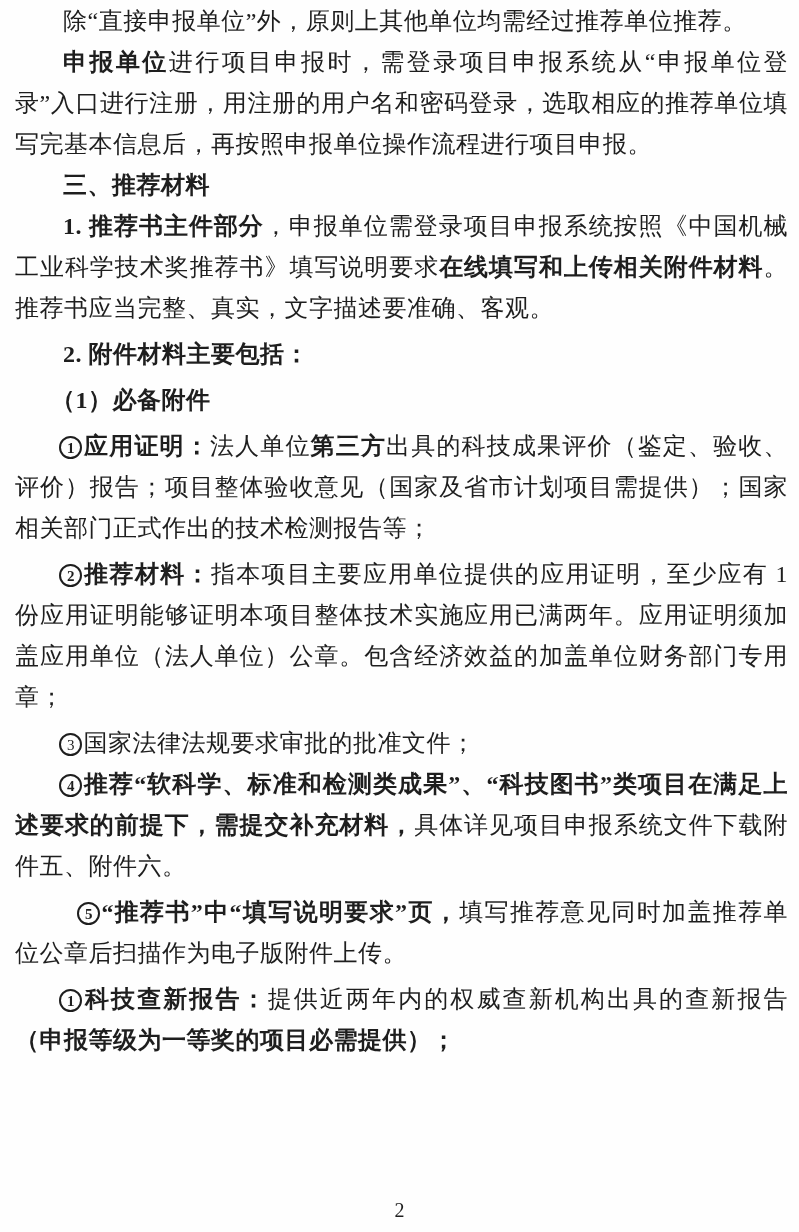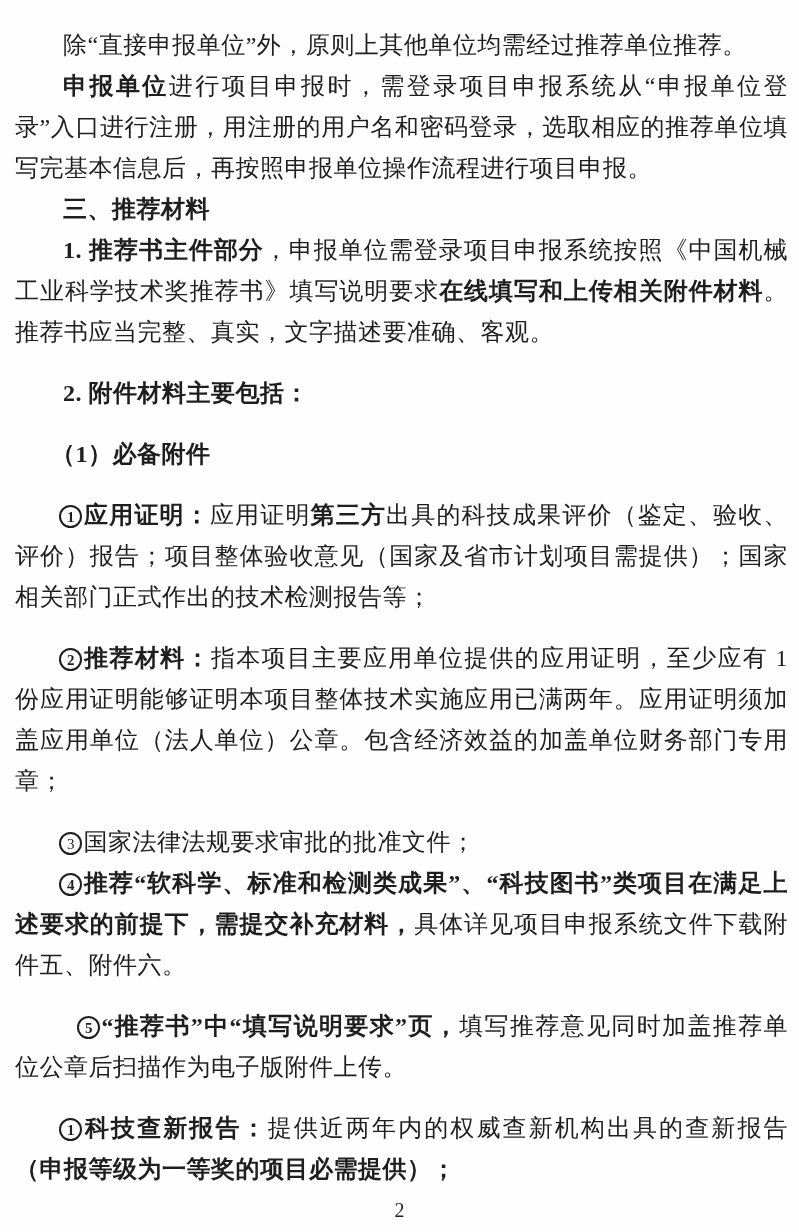--- a/index.html
+++ b/index.html
@@ -3,32 +3,32 @@
 <meta charset="utf-8">
 <style>
   html, body { margin: 0; padding: 0; background: #ffffff; }
   .page {
     width: 799px;
     height: 1232px;
     box-sizing: border-box;
     background: #fefefe;
     color: #1e1e1e;
     font-family: "Liberation Serif", "DejaVu Serif", serif;
-    padding: 25px 11px 0 15px;
+    padding: 1px 11px 0 15px;
     position: relative;
     overflow: hidden;
   }
   .para {
     margin: 0;
     font-size: 24px;
     line-height: 41px;
     text-align: justify;
     letter-spacing: 0.5px;
   }
-  .para.gap { margin-top: 20px; }
+  .para.gap { margin-top: 5px; }
   .indent-normal { text-indent: 2em; }
   .indent-item   { text-indent: 1.85em; }
   .indent-paren  { text-indent: 1.5em; }
   .indent-item5  { text-indent: 2.6em; }
   .run { }
   .bold { font-weight: 700; }
   .circ {
     display: inline-block;
     width: 23px;
     height: 23px;
@@ -56,21 +56,21 @@
 <body>
 
 <div class="page">
   <div>
       <p class="para indent-normal"><span class="run">除“直接申报单位”外，原则上其他单位均需经过推荐单位推荐。</span></p>
       <p class="para indent-normal"><span class="run bold">申报单位</span><span class="run">进行项目申报时，需登录项目申报系统从“申报单位登录”入口进行注册，用注册的用户名和密码登录，选取相应的推荐单位填写完基本信息后，再按照申报单位操作流程进行项目申报。</span></p>
       <p class="para indent-normal"><span class="run bold">三、推荐材料</span></p>
       <p class="para indent-normal"><span class="run bold">1. 推荐书主件部分</span><span class="run">，申报单位需登录项目申报系统按照《中国机械工业科学技术奖推荐书》填写说明要求</span><span class="run bold">在线填写和上传相关附件材料</span><span class="run">。推荐书应当完整、真实，文字描述要准确、客观。</span></p>
       <p class="para indent-normal gap"><span class="run bold">2. 附件材料主要包括：</span></p>
       <p class="para indent-paren gap"><span class="run bold">（1）必备附件</span></p>
-      <p class="para indent-item gap"><span class="circ bold">1</span><span class="run bold">应用证明：</span><span class="run">应用证明</span><span class="run bold">第三方</span><span class="run">出具的科技成果评价（鉴定、验收、评价）报告；项目整体验收意见（国家及省市计划项目需提供）；国家相关部门正式作出的技术检测报告等；</span></p>
+      <p class="para indent-item gap"><span class="circ bold">1</span><span class="run bold">应用证明：</span><span class="run">法人单位</span><span class="run bold">第三方</span><span class="run">出具的科技成果评价（鉴定、验收、评价）报告；项目整体验收意见（国家及省市计划项目需提供）；国家相关部门正式作出的技术检测报告等；</span></p>
       <p class="para indent-item gap"><span class="circ bold">2</span><span class="run bold">推荐材料：</span><span class="run">指本项目主要应用单位提供的应用证明，至少应有 1 份应用证明能够证明本项目整体技术实施应用已满两年。应用证明须加盖应用单位（法人单位）公章。包含经济效益的加盖单位财务部门专用章；</span></p>
       <p class="para indent-item gap"><span class="circ">3</span><span class="run">国家法律法规要求审批的批准文件；</span></p>
       <p class="para indent-item"><span class="circ bold">4</span><span class="run bold">推荐“软科学、标准和检测类成果”、“科技图书”类项目在满足上述要求的前提下，需提交补充材料，</span><span class="run">具体详见项目申报系统文件下载附件五、附件六。</span></p>
       <p class="para indent-item5 gap"><span class="circ bold">5</span><span class="run bold">“推荐书”中“填写说明要求”页，</span><span class="run">填写推荐意见同时加盖推荐单位公章后扫描作为电子版附件上传。</span></p>
       <p class="para indent-item gap"><span class="circ bold">1</span><span class="run bold">科技查新报告：</span><span class="run">提供近两年内的权威查新机构出具的查新报告</span><span class="run bold">（申报等级为一等奖的项目必需提供）；</span></p>
     </div>
   <div class="page-number">2</div>
 </div>
 
 </body></html>

